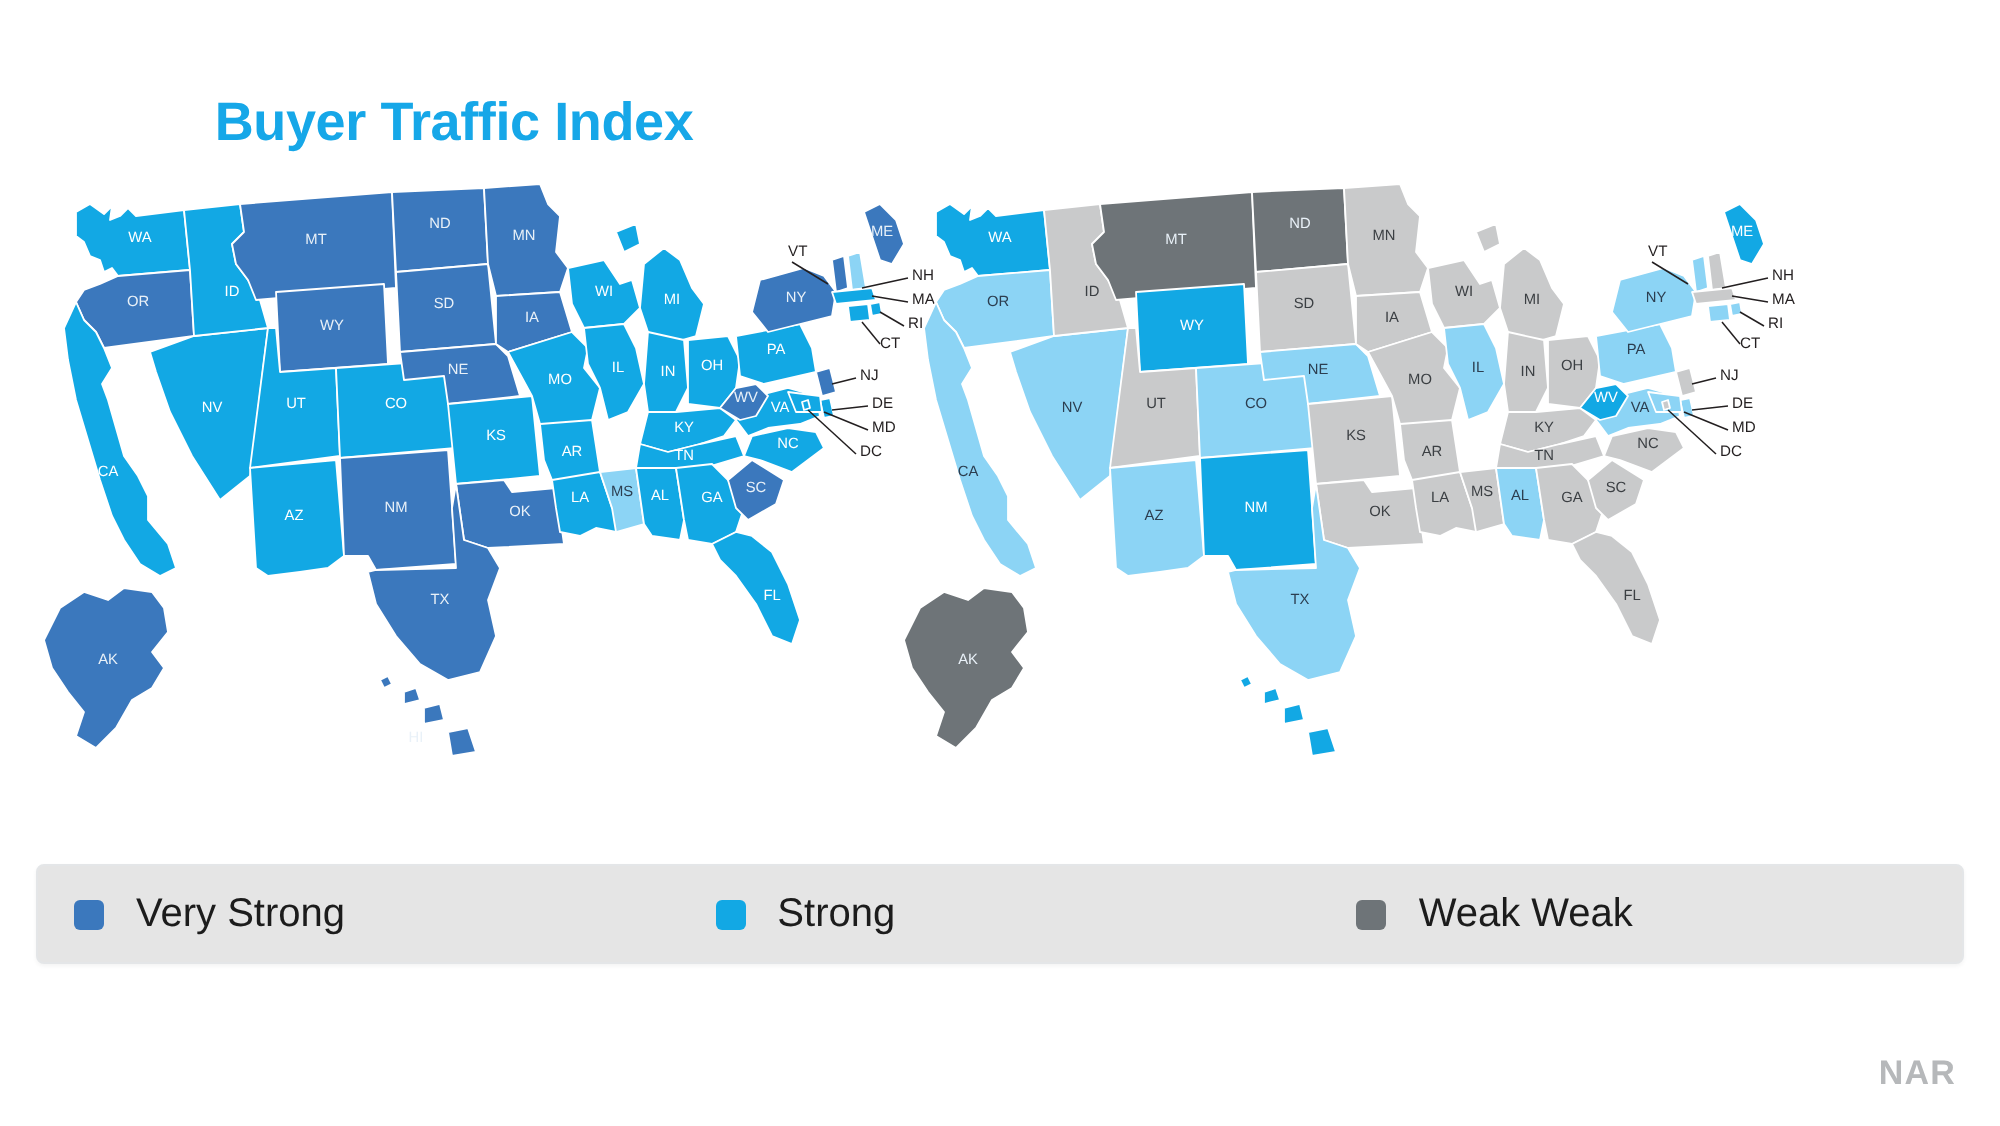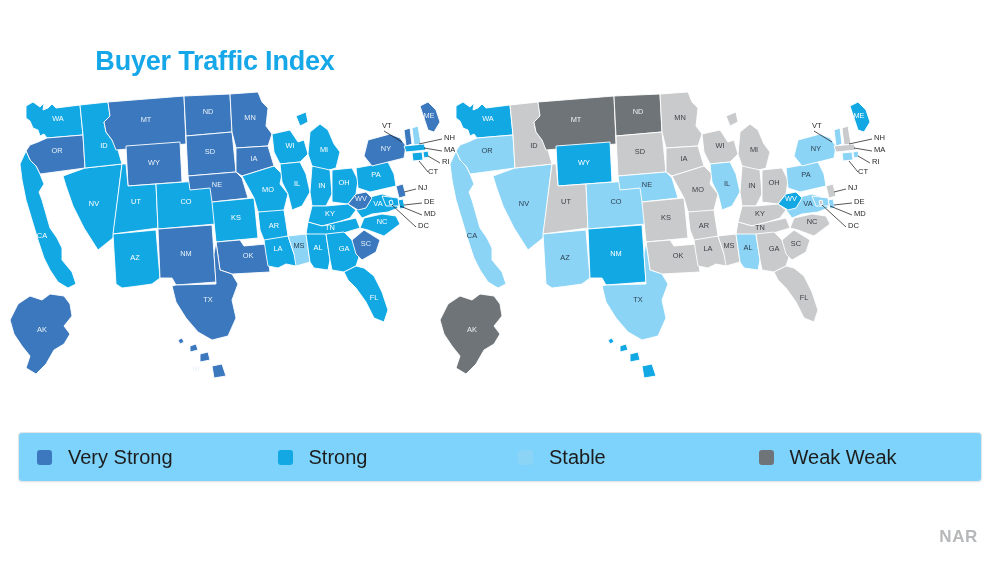--- a/index.html
+++ b/index.html
@@ -7,21 +7,21 @@
   html, body { margin:0; padding:0; }
   body {
     width:1000px; height:563px;
     background:#ffffff;
     font-family:"Liberation Sans", sans-serif;
     overflow:hidden;
     position:relative;
   }
   .page { position:relative; width:1000px; height:563px; }
 
-  .panels { position:absolute; left:0; top:0; width:860px; height:430px; display:flex; }
+  .panels { position:absolute; left:12px; top:0; width:860px; height:430px; display:flex; }
   .panel { width:500px; position:relative; }
 
   .panel-title {
     text-align:center;
     font-size:27px;
     font-weight:bold;
     color:#16a7e8;
     letter-spacing:-0.2px;
     margin-top:48px;
     line-height:1;
@@ -48,21 +48,21 @@
     text-anchor:start;
   }
   .leader { stroke:#231f20; stroke-width:0.75px; fill:none; }
   .state { stroke:#ffffff; stroke-width:0.9px; stroke-linejoin:round; }
 
   
   .legend {
     position:absolute;
     left:18px; top:432px;
     width:964px; height:50px;
-    background:#7dd3fc;
+    background:#e5e5e5;
     border:1px solid #e4e6e8;
     border-radius:4px;
     box-shadow:0 1px 2px rgba(0,0,0,0.05);
     display:flex;
     align-items:center;
   }
   .legend-item { display:flex; align-items:center; flex:1 1 0; padding-left:18px; }
   .legend-sw {
     width:15px; height:15px; border-radius:3px; flex:0 0 auto;
     margin-right:16px;
@@ -334,24 +334,20 @@
   <div class="legend" id="legend">
       <div class="legend-item">
         <div class="legend-sw" style="background: rgb(59, 120, 189);"></div>
         <div class="legend-txt">Very Strong</div>
       </div>
       <div class="legend-item">
         <div class="legend-sw" style="background: rgb(18, 168, 228);"></div>
         <div class="legend-txt">Strong</div>
       </div>
       <div class="legend-item">
-        <div class="legend-sw" style="background: rgb(140, 212, 245);"></div>
-        <div class="legend-txt">Stable</div>
-      </div>
-      <div class="legend-item">
         <div class="legend-sw" style="background: rgb(110, 116, 120);"></div>
         <div class="legend-txt">Weak Weak</div>
       </div>
     </div>
 
   <div class="watermark">NAR</div>
 
 </div>
 
 </body></html>

